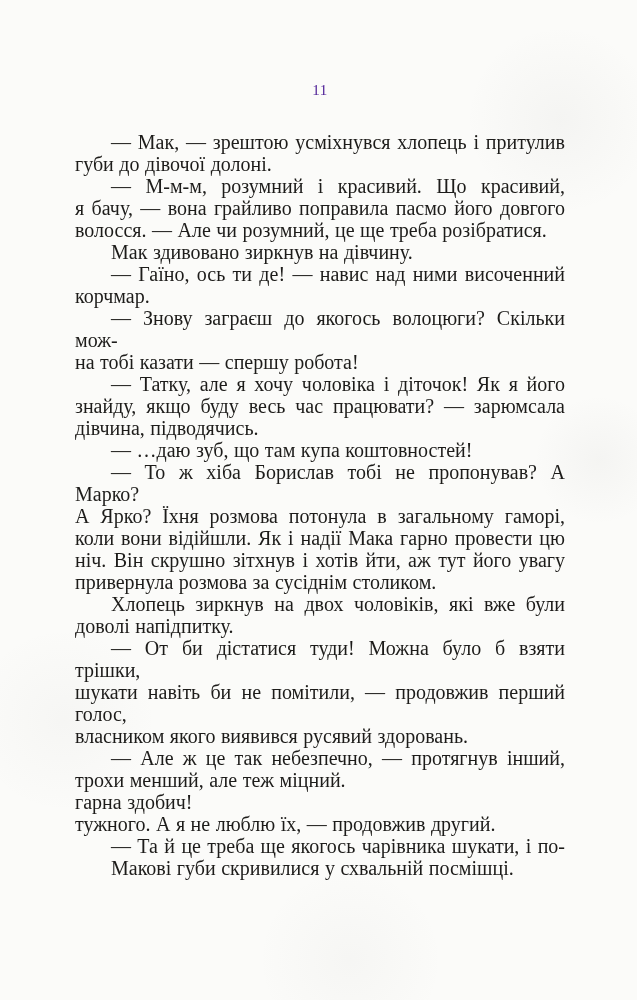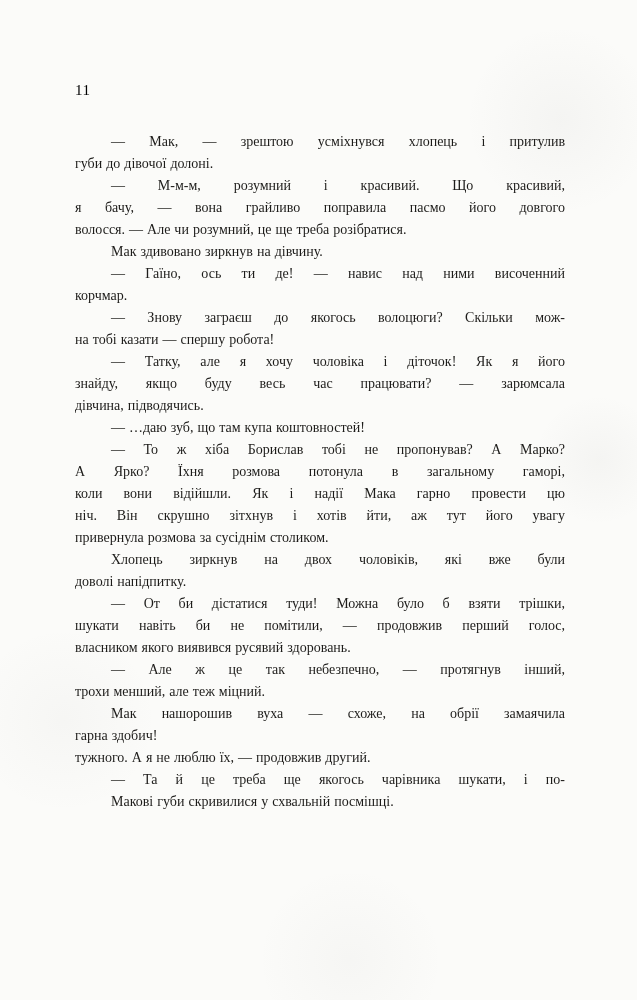--- a/index.html
+++ b/index.html
@@ -19,36 +19,37 @@
       radial-gradient(circle at 10% 72%, rgba(120,120,115,0.04), rgba(120,120,115,0) 10%),
       radial-gradient(circle at 55% 96%, rgba(120,120,115,0.04), rgba(120,120,115,0) 9%);
     font-family: "Liberation Serif", "DejaVu Serif", serif;
     color: #1d1c1a;
   }
   .page-number {
     position: absolute;
     top: 82px;
     left: 75px;
     width: 490px;
+    text-align: center;
     font-size: 15px;
     letter-spacing: 0.5px;
-    color: #000000;
+    color: #4c1d95;
   }
   .text-block {
     position: absolute;
     top: 131px;
     left: 75px;
     width: 490px;
   }
   .para {
     margin: 0;
     padding: 0;
   }
   .ln {
-    font-size: 14px;
+    font-size: 20px;
     line-height: 22px;
     text-align: justify;
     text-align-last: justify;
     white-space: normal;
     word-spacing: 0.5px;
   }
   .ln.first {
     text-indent: 36px;
   }
   .ln.plast {
@@ -118,21 +119,20 @@
     <div class="ln">шукати навіть би не помітили, — продовжив перший голос,</div>
     <div class="ln plast">власником якого виявився русявий здоровань.</div>
   </div>
 
   <div class="para">
     <div class="ln first">— Але ж це так небезпечно, — протягнув інший,</div>
     <div class="ln plast">трохи менший, але теж міцний.</div>
   </div>
 
   <div class="para">
-    <div class="ln first">Мак нашорошив вуха — схоже, на обрії замаячила</div>
     <div class="ln plast">гарна здобич!</div>
   </div>
 
   <div class="para">
     <div class="ln plast">тужного. А я не люблю їх, — продовжив другий.</div>
     <div class="ln first">— Та й це треба ще якогось чарівника шукати, і по-</div>
   </div>
 
   <div class="para">
     <div class="ln first plast">Макові губи скривилися у схвальній посмішці.</div>

